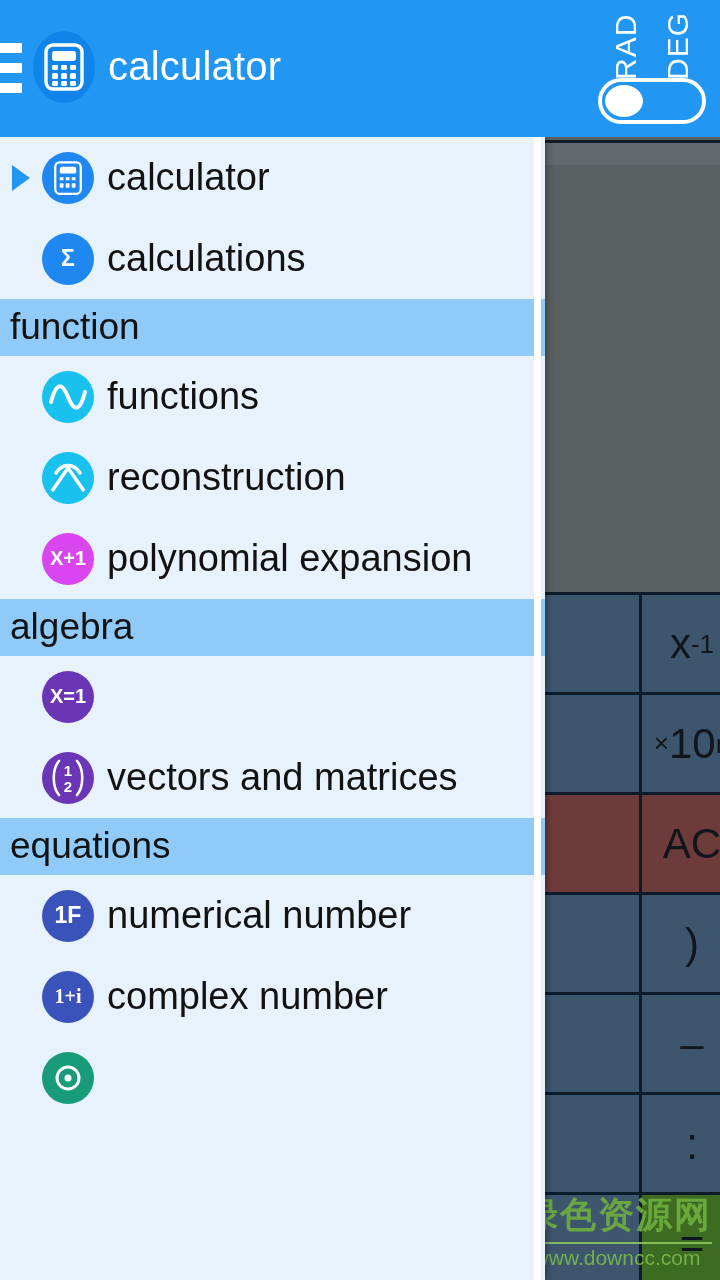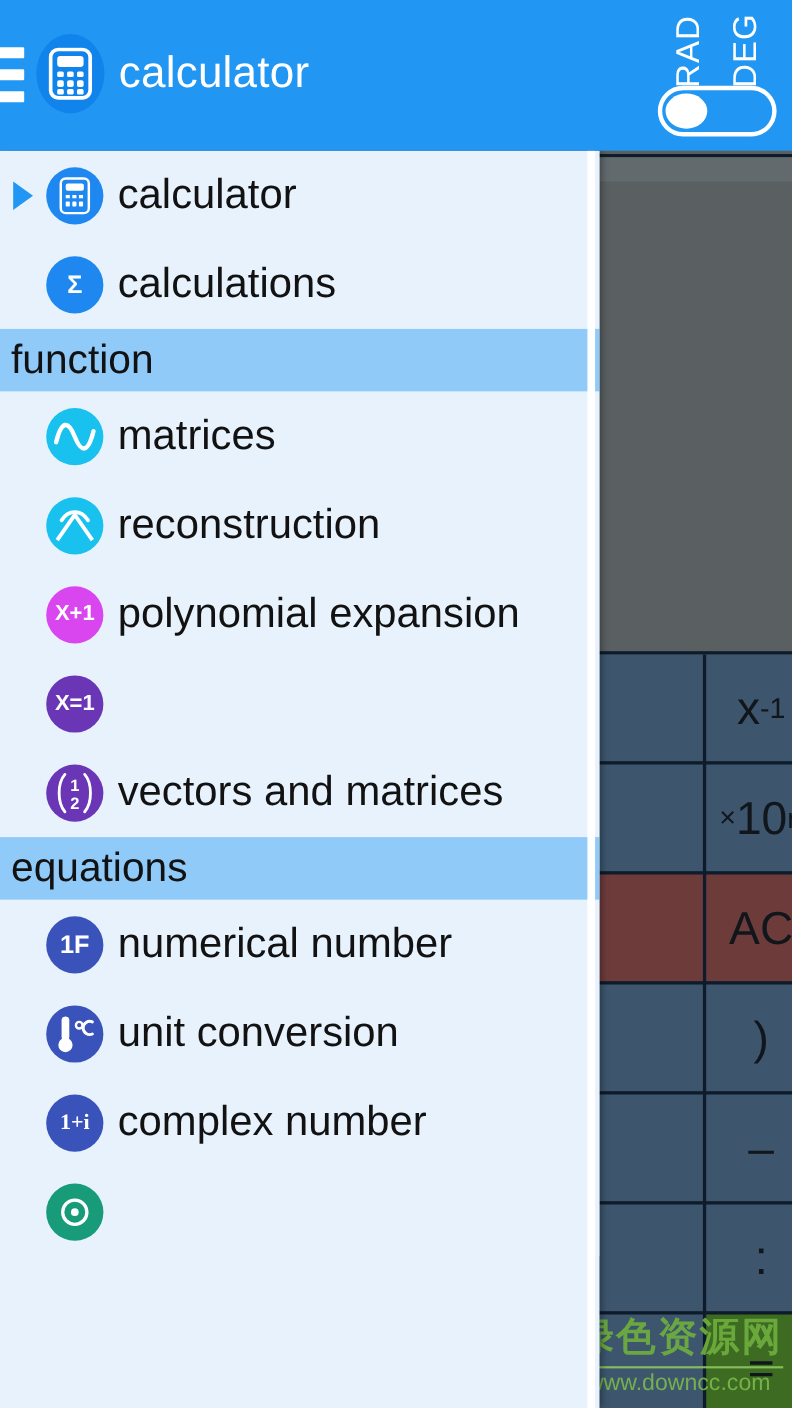--- a/index.html
+++ b/index.html
@@ -297,37 +297,38 @@
         <div class="nav-label">calculations</div>
       </div>
       <div class="sec-header">function</div>
       <div class="nav-item">
         <div class="nav-marker"></div>
         <div class="nav-icon" style="background: rgb(24, 193, 238);">
           <svg width="40" height="34" viewBox="0 0 40 34">
             <path d="M3 22 C8 2, 14 2, 20 17 C26 32, 32 32, 37 12" fill="none" stroke="#fff" stroke-width="4" stroke-linecap="round"></path>
           </svg>
         </div>
-        <div class="nav-label">matrices</div>
+        <div class="nav-label">functions</div>
       </div>
       <div class="nav-item">
         <div class="nav-marker"></div>
         <div class="nav-icon" style="background: rgb(24, 193, 238);">
           <svg width="40" height="34" viewBox="0 0 40 34">
             <path d="M4 30 L20 7 L36 30" fill="none" stroke="#fff" stroke-width="3.5" stroke-linejoin="round"></path>
             <path d="M8 12 C14 2, 26 2, 32 12" fill="none" stroke="#fff" stroke-width="3.5" stroke-linecap="round"></path>
           </svg>
         </div>
         <div class="nav-label">reconstruction</div>
       </div>
       <div class="nav-item">
         <div class="nav-marker"></div>
         <div class="nav-icon t-small" style="background: #d946ef;">X+1</div>
         <div class="nav-label">polynomial expansion</div>
       </div>
+      <div class="sec-header">algebra</div>
       <div class="nav-item">
         <div class="nav-marker"></div>
         <div class="nav-icon t-small" style="background: rgb(106, 54, 181);">X=1</div>
       </div>
       <div class="nav-item">
         <div class="nav-marker"></div>
         <div class="nav-icon" style="background: rgb(106, 54, 181);">
           <svg width="44" height="42" viewBox="0 0 44 42">
             <path d="M13 4 C6 12, 6 30, 13 38" fill="none" stroke="#fff" stroke-width="2.6" stroke-linecap="round"></path>
             <path d="M31 4 C38 12, 38 30, 31 38" fill="none" stroke="#fff" stroke-width="2.6" stroke-linecap="round"></path>
@@ -335,32 +336,20 @@
             <text x="22" y="35" font-family="Liberation Sans, sans-serif" font-size="15" fill="#fff" text-anchor="middle">2</text>
           </svg>
         </div>
         <div class="nav-label">vectors and matrices</div>
       </div>
       <div class="sec-header">equations</div>
       <div class="nav-item">
         <div class="nav-marker"></div>
         <div class="nav-icon t-txt" style="background: rgb(58, 83, 186);">1F</div>
         <div class="nav-label">numerical number</div>
-      </div>
-      <div class="nav-item">
-        <div class="nav-marker"></div>
-        <div class="nav-icon" style="background: rgb(58, 83, 186);">
-          <svg width="42" height="40" viewBox="0 0 42 40">
-            <rect x="9" y="4" width="7" height="22" rx="3.5" fill="#fff"></rect>
-            <circle cx="12.5" cy="30" r="6.5" fill="#fff"></circle>
-            <circle cx="25" cy="12" r="3" fill="none" stroke="#fff" stroke-width="2.2"></circle>
-            <path d="M37 9 a6 6 0 1 0 0 11" fill="none" stroke="#fff" stroke-width="2.6" stroke-linecap="round"></path>
-          </svg>
-        </div>
-        <div class="nav-label">unit conversion</div>
       </div>
       <div class="nav-item">
         <div class="nav-marker"></div>
         <div class="nav-icon t-small" style="background: rgb(58, 83, 186); font-family: Liberation Serif, serif;">1+i</div>
         <div class="nav-label">complex number</div>
       </div>
       <div class="nav-item">
         <div class="nav-marker"></div>
         <div class="nav-icon" style="background: rgb(23, 155, 120);">
           <svg width="34" height="34" viewBox="0 0 34 34">

